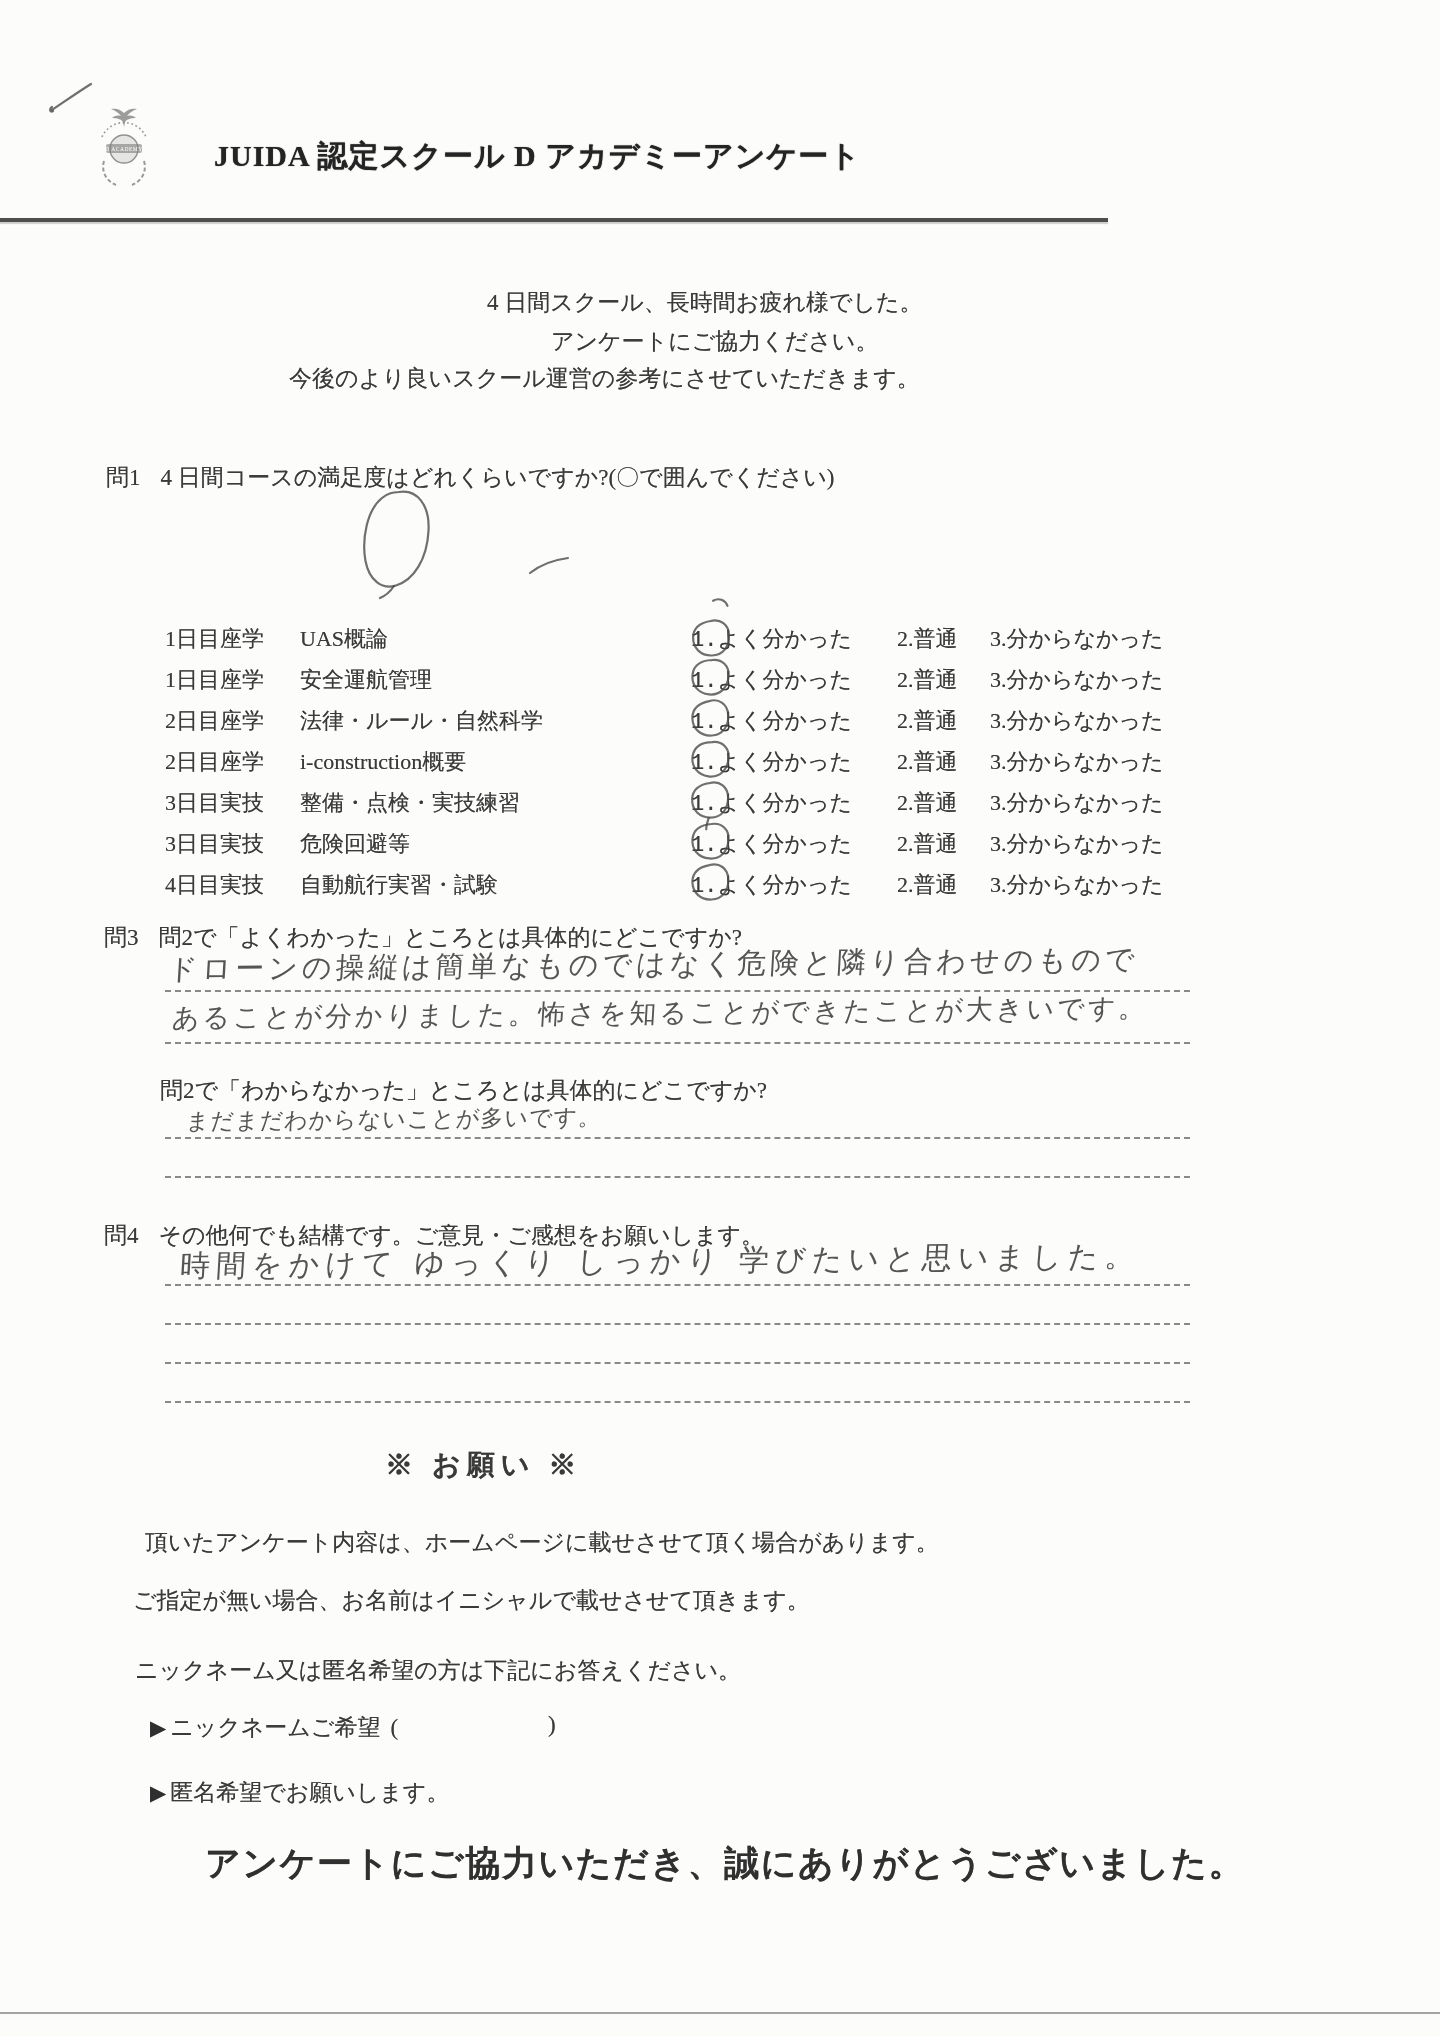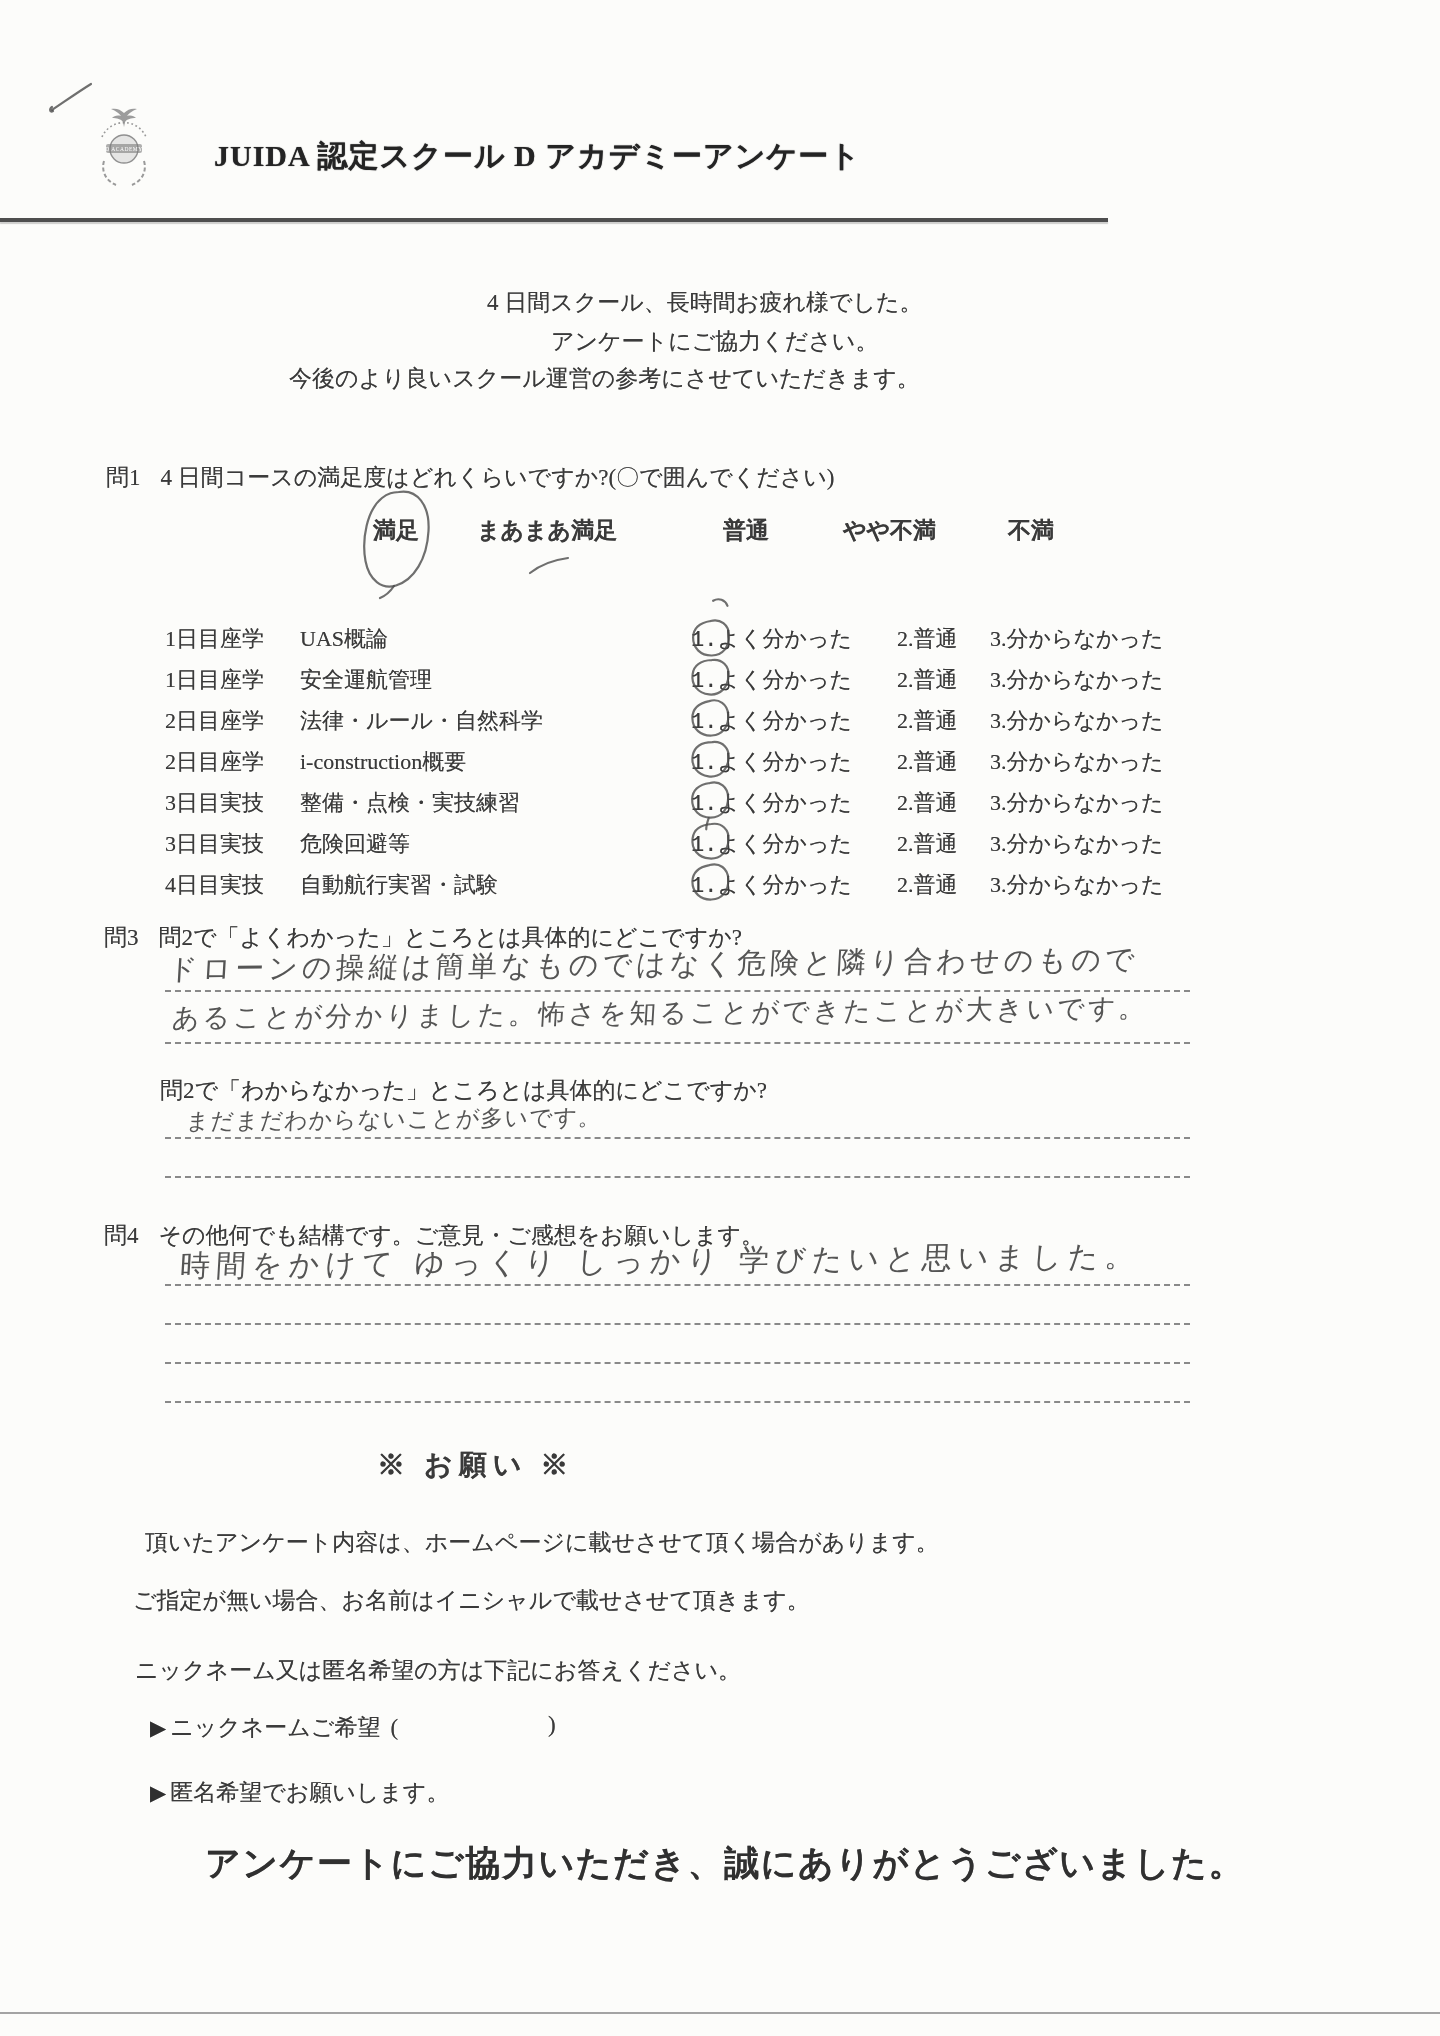--- a/index.html
+++ b/index.html
@@ -91,27 +91,20 @@
 
   <div class="abs print fs23" style="left:487px;top:287px;">4 日間スクール、長時間お疲れ様でした。</div>
   <div class="abs print fs23" style="left:551px;top:326px;">アンケートにご協力ください。</div>
   <div class="abs print fs23" style="left:289px;top:363px;">今後のより良いスクール運営の参考にさせていただきます。</div>
 
   <div class="abs print fs23 qline" style="left:106px;top:462px;">
     <span class="qlabel">問1</span>
     <span>4 日間コースの満足度はどれくらいですか?(〇で囲んでください)</span>
   </div>
 
-  <div class="abs print opt1row" style="top:515px;left:0;width:1200px;height:32px;">
-    <span style="left:373px;">満足</span>
-    <span style="left:477px;">まあまあ満足</span>
-    <span style="left:723px;">普通</span>
-    <span style="left:843px;">やや不満</span>
-    <span style="left:1008px;">不満</span>
-  </div>
 
   <svg class="abs bigcirc" style="left:356px;top:486px;" width="82" height="114" viewBox="0 0 82 114">
     <path d="M43 6 C 61 3 74 19 72.5 45 C 71 73 58 94 40 99.5 C 26 104 13 94 9.5 75 C 5.5 53 11 24 26 12 C 32 7 37 6.5 43 6"></path>
     <path d="M38 100 C 34 106 29 110 24 112"></path>
   </svg>
 
 
   <svg class="abs stroke" style="left:527px;top:556px;" width="44" height="20" viewBox="0 0 44 20">
     <path d="M3 17 C 13 9 26 4 41 2"></path>
   </svg>
@@ -216,21 +209,21 @@
     <span class="qlabel">問4</span>
     <span>その他何でも結構です。ご意見・ご感想をお願いします。</span>
   </div>
 
   <div class="abs hw" style="left:180px;top:1246px;font-size:30px;letter-spacing:6px;">時間をかけて ゆっくり しっかり 学びたいと思いました。</div>
   <div class="dash" style="top:1284px;"></div>
   <div class="dash" style="top:1323px;"></div>
   <div class="dash" style="top:1362px;"></div>
   <div class="dash" style="top:1401px;"></div>
 
-  <div class="abs print" style="left:377px;top:1446px;font-size:28px;font-weight:bold;letter-spacing:6px;">※ お願い ※</div>
+  <div class="abs print" style="left:385px;top:1446px;font-size:28px;font-weight:bold;letter-spacing:6px;">※ お願い ※</div>
 
   <div class="abs print fs23" style="left:145px;top:1527px;">頂いたアンケート内容は、ホームページに載せさせて頂く場合があります。</div>
   <div class="abs print fs23" style="left:133px;top:1585px;">ご指定が無い場合、お名前はイニシャルで載せさせて頂きます。</div>
   <div class="abs print fs23" style="left:135px;top:1655px;">ニックネーム又は匿名希望の方は下記にお答えください。</div>
 
   <div class="abs print notice-arrowrow" style="left:150px;top:1712px;">
     <span class="arrowicon">▶</span>
     <span>ニックネームご希望</span>
     <span style="margin-left:10px;">(</span>
   </div>

